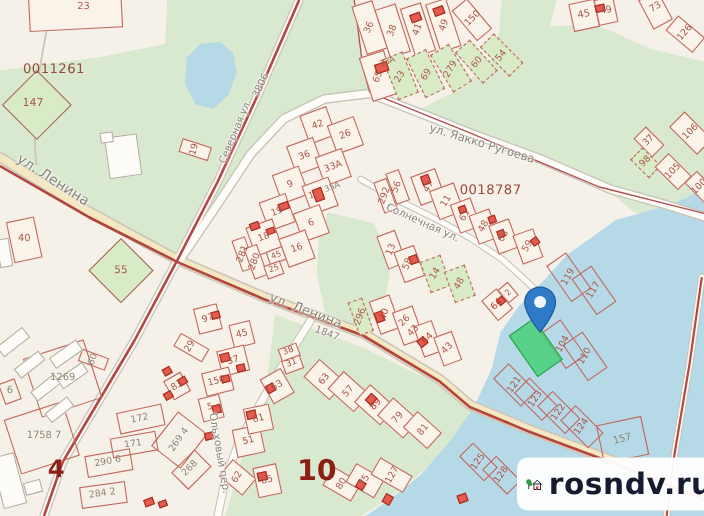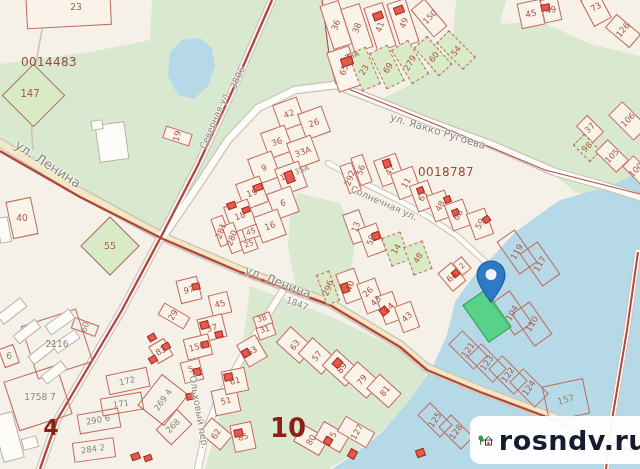--- a/index.html
+++ b/index.html
@@ -221,21 +221,21 @@
       <div class="bd bdw" style="left: 13px; top: 325.5px; width: 28px; height: 11px; transform: rotate(-38deg);"></div>
       <div class="bd bdw" style="left: 27.5px; top: 346.5px; width: 27px; height: 11px; transform: rotate(-38deg);"></div>
       <div class="bd bdw" style="left: 41px; top: 366.5px; width: 26px; height: 11px; transform: rotate(-38deg);"></div>
       <div class="bd bdw" style="left: 45px; top: 316px; width: 30px; height: 12px; transform: rotate(-35deg);"></div>
       <div class="bd bdw" style="left: 52px; top: 335.5px; width: 28px; height: 11px; transform: rotate(-35deg);"></div>
       <div class="bd bdw" style="left: -3px; top: 413px; width: 22px; height: 48px; transform: rotate(-15deg);"></div>
       <div class="bd bdw" style="left: 22px; top: 437px; width: 16px; height: 12px; transform: rotate(-15deg);"></div>
       <div class="bd bdw" style="left: 97px; top: 123px; width: 30px; height: 38px; transform: rotate(-8deg);"></div>
       <div class="bd bdw" style="left: 91px; top: 120px; width: 12px; height: 10px; transform: rotate(-8deg);"></div>
       <div class="bd bdw" style="left: -2px; top: 217px; width: 12px; height: 26px; transform: rotate(-10deg);"></div>
-      <span class="lb q" style="left: 49px; top: 62px; font-size: 12px; transform: translate(-50%, -50%) rotate(0deg);">0014483</span>
+      <span class="lb q" style="left: 49px; top: 62px; font-size: 12px; transform: translate(-50%, -50%) rotate(0deg);">0011261</span>
       <span class="lb q" style="left: 446px; top: 172px; font-size: 12px; transform: translate(-50%, -50%) rotate(0deg);">0018787</span>
       <span class="lb s" style="left: 48px; top: 164px; font-size: 13px; transform: translate(-50%, -50%) rotate(33deg);">ул. Ленина</span>
       <span class="lb s" style="left: 278px; top: 282px; font-size: 12px; transform: translate(-50%, -50%) rotate(21deg);">ул. Ленина</span>
       <span class="lb s" style="left: 297px; top: 304px; font-size: 9px; transform: translate(-50%, -50%) rotate(21deg);">1847</span>
       <span class="lb s" style="left: 238px; top: 78px; font-size: 9px; transform: translate(-50%, -50%) rotate(-65deg);">3806</span>
       <span class="lb s" style="left: 215px; top: 120px; font-size: 9px; transform: translate(-50%, -50%) rotate(-67deg);">Северная ул.</span>
       <span class="lb s" style="left: 438px; top: 131px; font-size: 10.5px; transform: translate(-50%, -50%) rotate(17deg);">ул. Яакко Ругоева</span>
       <span class="lb s" style="left: 384px; top: 203px; font-size: 9.5px; transform: translate(-50%, -50%) rotate(24deg);">Солнечная ул.</span>
       <span class="lb s" style="left: 199px; top: 412px; font-size: 9.5px; transform: translate(-50%, -50%) rotate(80deg);">Ольховый пер.</span>
       <span class="lb b" style="left: 51px; top: 428px; font-size: 22px; transform: translate(-50%, -50%) rotate(0deg);">4</span>
@@ -327,21 +327,21 @@
       <span class="lb p" style="left: 332px; top: 437px; transform: translate(-50%, -50%) rotate(-60deg);">75</span>
       <span class="lb p" style="left: 357px; top: 432px; transform: translate(-50%, -50%) rotate(-60deg);">127</span>
       <span class="lb p" style="left: 189px; top: 290px; transform: translate(-50%, -50%) rotate(-15deg);">97</span>
       <span class="lb p" style="left: 173px; top: 315px; transform: translate(-50%, -50%) rotate(-60deg);">29</span>
       <span class="lb p" style="left: 220px; top: 304px; transform: translate(-50%, -50%) rotate(-15deg);">45</span>
       <span class="lb p" style="left: 212px; top: 328px; transform: translate(-50%, -50%) rotate(-15deg);">37</span>
       <span class="lb p" style="left: 197px; top: 347px; transform: translate(-50%, -50%) rotate(-15deg);">150</span>
       <span class="lb p" style="left: 191px; top: 370px; font-size: 8px; transform: translate(-50%, -50%) rotate(-15deg);">5</span>
       <span class="lb p" style="left: 252px; top: 351px; transform: translate(-50%, -50%) rotate(-30deg);">63</span>
       <span class="lb p" style="left: 161px; top: 351px; transform: translate(-50%, -50%) rotate(-30deg);">83</span>
-      <span class="lb g2" style="left: 57px; top: 344px; font-size: 9px; transform: translate(-50%, -50%) rotate(0deg);">2116</span>
+      <span class="lb g2" style="left: 57px; top: 344px; font-size: 9px; transform: translate(-50%, -50%) rotate(0deg);">1269</span>
       <span class="lb g2" style="left: 40px; top: 397px; font-size: 9px; transform: translate(-50%, -50%) rotate(0deg);">1758 7</span>
       <span class="lb g2" style="left: 9px; top: 356px; font-size: 9px; transform: translate(-50%, -50%) rotate(0deg);">6</span>
       <span class="lb g2" style="left: 85px; top: 327px; transform: translate(-50%, -50%) rotate(-70deg);">60</span>
       <span class="lb g2" style="left: 127px; top: 381px; transform: translate(-50%, -50%) rotate(-12deg);">172</span>
       <span class="lb g2" style="left: 121px; top: 404px; transform: translate(-50%, -50%) rotate(-8deg);">171</span>
       <span class="lb g2" style="left: 98px; top: 420px; transform: translate(-50%, -50%) rotate(-10deg);">290 6</span>
       <span class="lb g2" style="left: 93px; top: 449px; transform: translate(-50%, -50%) rotate(-8deg);">284 2</span>
       <span class="lb g2" style="left: 163px; top: 400px; transform: translate(-50%, -50%) rotate(-55deg);">269 4</span>
       <span class="lb g2" style="left: 173px; top: 426px; transform: translate(-50%, -50%) rotate(-45deg);">268</span>
     </div>

